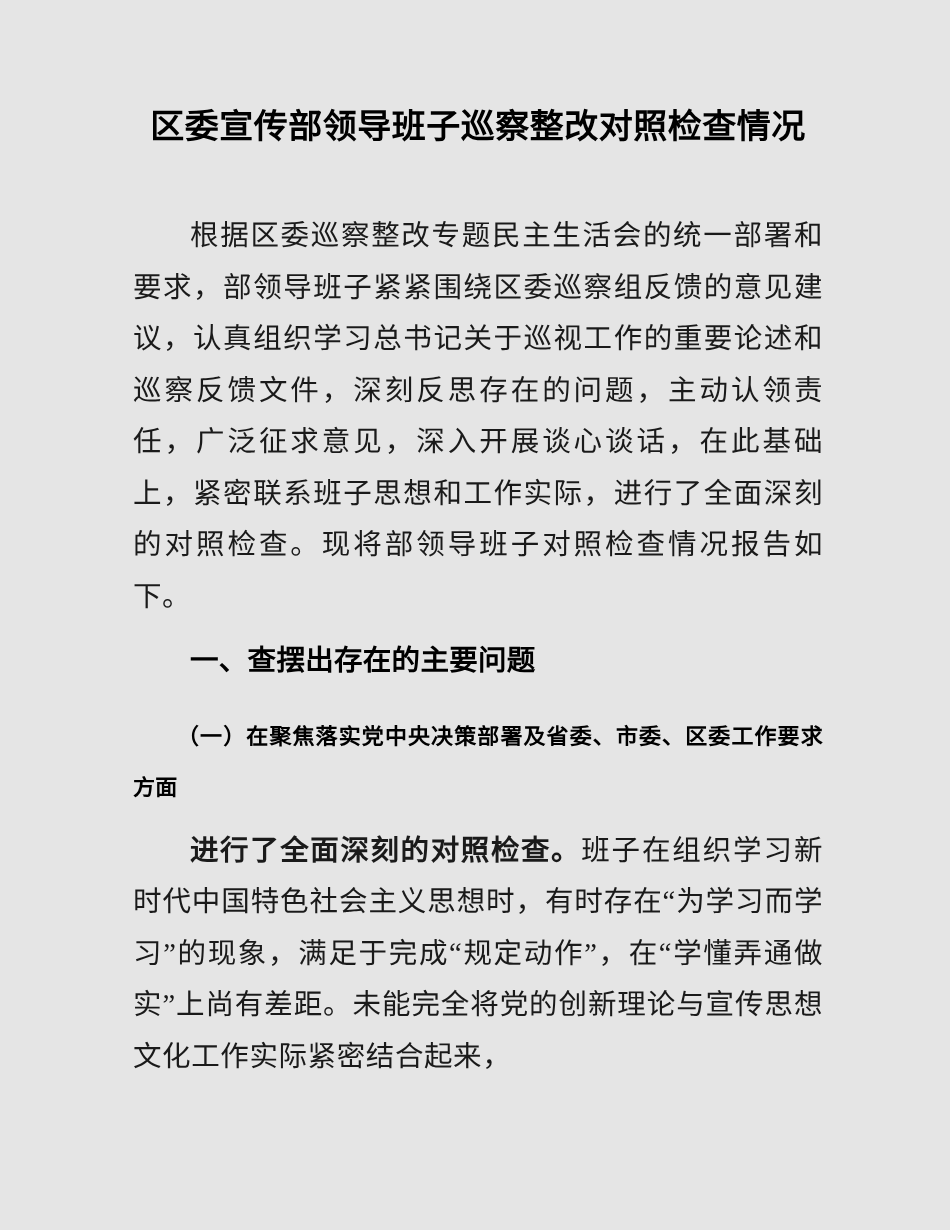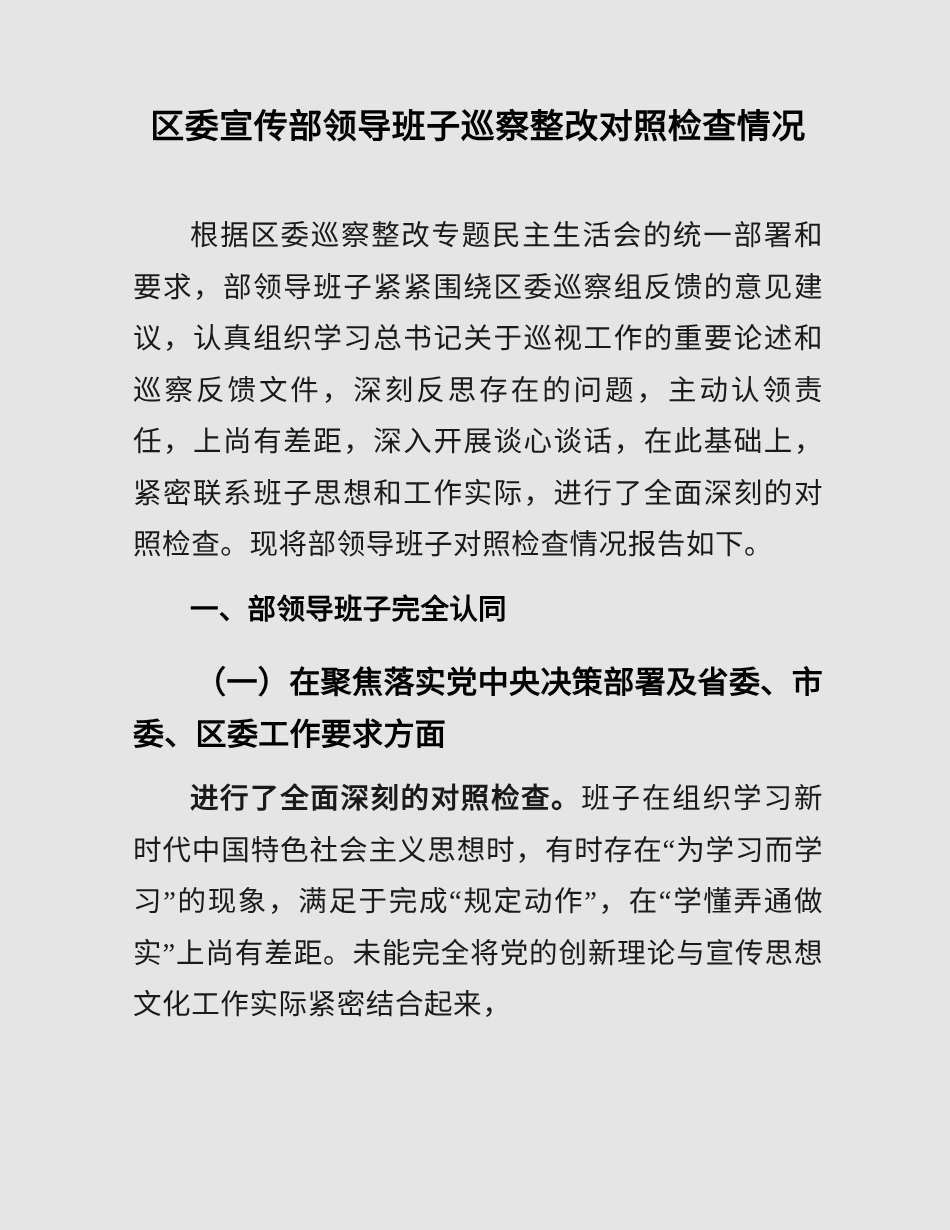--- a/index.html
+++ b/index.html
@@ -60,23 +60,23 @@
     font-weight: bold;
     font-size: 28.5px;
     line-height: 51.5px;
     color: #000000;
     text-indent: 2em;
     margin: 0;
     letter-spacing: 0.3px;
   }
 
   .heading-2 {
-    font-family: Liberation Mono, monospace;
+    font-family: Liberation Serif, serif;
     font-weight: bold;
-    font-size: 31px;
+    font-size: 22px;
     line-height: 51.5px;
     color: #000000;
     text-indent: 2em;
     text-align: justify;
     text-justify: inter-ideograph;
     margin: 0;
     letter-spacing: 0.3px;
   }
 
   
@@ -93,25 +93,25 @@
 </head>
 <body>
 
 <div class="page">
   <div class="content">
 
     <h1 class="doc-title">区委宣传部领导班子巡察整改对照检查情况</h1>
 
     <div class="gap-title-body"></div>
 
-    <p class="para">根据区委巡察整改专题民主生活会的统一部署和要求，部领导班子紧紧围绕区委巡察组反馈的意见建议，认真组织学习总书记关于巡视工作的重要论述和巡察反馈文件，深刻反思存在的问题，主动认领责任，上尚有差距，深入开展谈心谈话，在此基础上，紧密联系班子思想和工作实际，进行了全面深刻的对照检查。现将部领导班子对照检查情况报告如下。</p>
+    <p class="para">根据区委巡察整改专题民主生活会的统一部署和要求，部领导班子紧紧围绕区委巡察组反馈的意见建议，认真组织学习总书记关于巡视工作的重要论述和巡察反馈文件，深刻反思存在的问题，主动认领责任，广泛征求意见，深入开展谈心谈话，在此基础上，紧密联系班子思想和工作实际，进行了全面深刻的对照检查。现将部领导班子对照检查情况报告如下。</p>
 
     <div class="gap-block"></div>
 
-    <h2 class="heading-1">一、部领导班子完全认同</h2>
+    <h2 class="heading-1">一、查摆出存在的主要问题</h2>
 
     <div class="gap-block-sm"></div>
 
 
     <div class="gap-block"></div>
 
     <h3 class="heading-2">（一）在聚焦落实党中央决策部署及省委、市委、区委工作要求方面</h3>
 
     <div class="gap-block-sm"></div>
 

